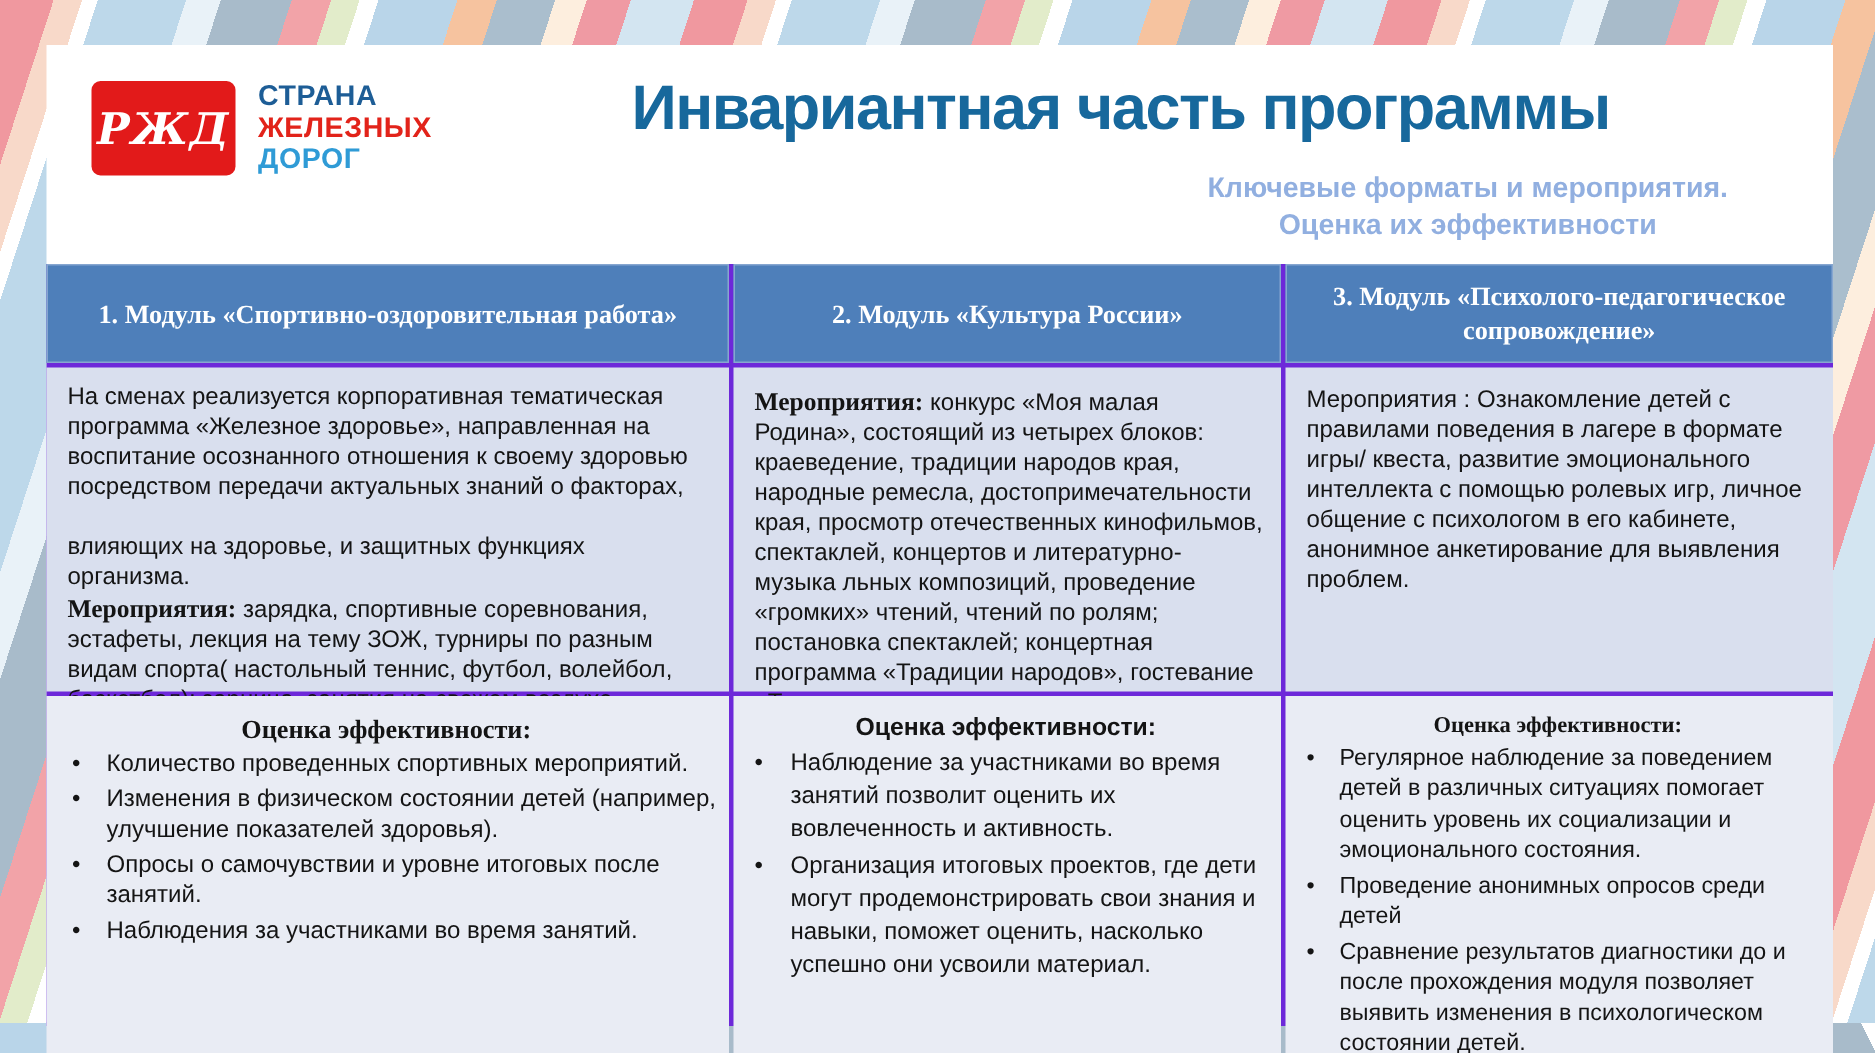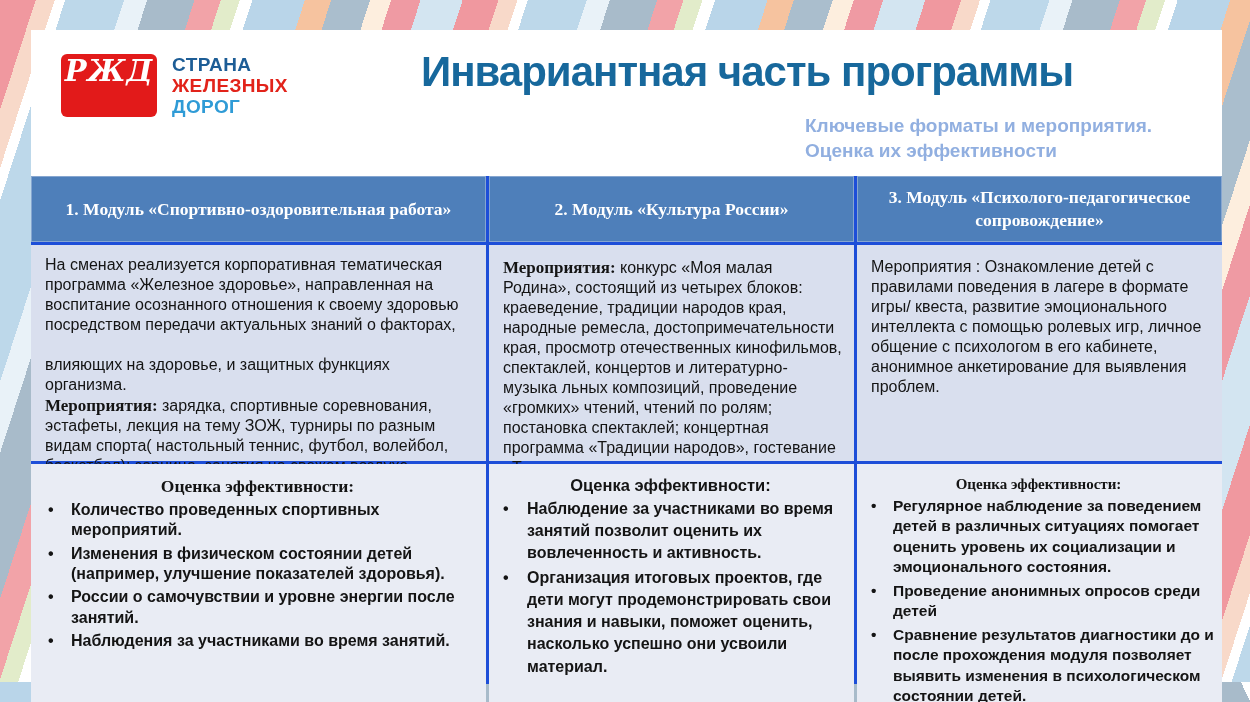--- a/index.html
+++ b/index.html
@@ -23,42 +23,42 @@
   }
   .panel{
     position:absolute;left:31px;top:30px;width:1191px;height:654px;
     background:#ffffff;
   }
 
   
   .logo{position:absolute;left:30px;top:24px;display:flex;align-items:center;gap:15px;}
   .logo-box{
     width:96px;height:63px;background:#e21a1a;border-radius:6px;
-    display:flex;justify-content:center;
+    display:flex;align-items:center;justify-content:center;
     color:#fff;font-family:"DejaVu Serif",serif;font-style:italic;
     font-weight:bold;font-size:29px;letter-spacing:1px;
   }
   .logo-text{font-weight:bold;font-size:19px;line-height:21px;letter-spacing:.4px;}
   .lt1{color:#1d5d96;} .lt2{color:#e2231a;} .lt3{color:#2f9bd6;}
 
   .title{
     position:absolute;left:390px;top:18px;width:750px;text-align:left;
     font-size:42px;font-weight:bold;color:#17689c;letter-spacing:-1px;
     white-space:nowrap;
   }
   .subtitle{
-    position:absolute;top:83px;right:70px;text-align:left;
+    position:absolute;top:83px;right:70px;text-align:center;
     color:#91afe0;font-weight:bold;font-size:19px;line-height:1.32;
   }
 
   
   .grid{
     position:absolute;left:0;top:146px;width:1191px;height:508px;
     display:grid;grid-template-columns:455px 365px 365px;
-    grid-template-rows:66px 216px 1fr;gap:3px;background:#1d4ed8;
+    grid-template-rows:66px 216px 1fr;gap:3px;background:#6d28d9;
   }
   .th{
     background:#4e7fba;border:1px solid #86a6d0;color:#ffffff;
     font-family:"Liberation Serif",serif;font-weight:bold;font-size:17.5px;
     display:flex;align-items:center;justify-content:center;text-align:center;
     padding:0 28px;line-height:1.3;
   }
   .body-cell{background:#d9dfee;color:#141414;font-size:16px;line-height:1.25;
     padding:12px 12px 8px 14px;}
   .c1-body{padding-top:10px;padding-right:16px;}
@@ -66,21 +66,21 @@
   .c1-body .p2{margin-top:20px;}
   .serif-label{font-family:"Liberation Serif",serif;font-weight:bold;font-size:17px;}
   .sans-label{font-weight:normal;margin-top:40px;}
   .trailing{display:block;margin-top:2px;font-size:13px;}
 
   .eval-cell{background:#e9ecf4;color:#141414;padding:10px 8px 6px 6px;}
   .eval-title{text-align:center;font-weight:bold;margin:2px 0 3px 0;}
   .t-serif{font-family:"Liberation Serif",serif;font-size:17.5px;}
   .t-sans{font-size:16.5px;}
   .t-serif-sm{font-family:"Liberation Serif",serif;font-size:15px;}
-  ul{list-style:none;margin:0;padding:0;font-weight:bold;}
+  ul{list-style:none;margin:0;padding:0;}
   li{position:relative;padding-left:34px;margin-bottom:3px;line-height:1.27;}
   li::before{content:"\2022";position:absolute;left:11px;top:0;}
   .ev1 li{font-size:16px;}
   .ev2 li{font-size:16px;line-height:1.38;padding-left:32px;}
   .ev2 li::before{left:8px;}
   .ev3 li{font-size:15.5px;line-height:1.32;padding-left:30px;}
   .ev3 li::before{left:8px;}
 </style>
 </head>
 <body>
@@ -125,21 +125,21 @@
 
     <div class="body-cell">
       <span class="sans-label">Мероприятия : </span><span> Ознакомление детей с правилами поведения в лагере в формате игры/ квеста, развитие эмоционального интеллекта с помощью ролевых игр, личное общение с психологом в его кабинете, анонимное анкетирование для выявления проблем.</span>
     </div>
 
     <div class="eval-cell">
       <div class="eval-title t-serif">Оценка эффективности:</div>
       <ul class="ev1">
         <li>Количество проведенных спортивных мероприятий.</li>
         <li>Изменения в физическом состоянии детей (например, улучшение показателей здоровья).</li>
-        <li>России о самочувствии и уровне энергии после занятий.</li>
+        <li>Опросы о самочувствии и уровне итоговых после занятий.</li>
         <li>Наблюдения за участниками во время занятий.</li>
       </ul>
     </div>
 
     <div class="eval-cell">
       <div class="eval-title t-sans">Оценка эффективности:</div>
       <ul class="ev2">
         <li>Наблюдение за участниками во время занятий позволит оценить их вовлеченность и активность.</li>
         <li>Организация итоговых проектов, где дети могут продемонстрировать свои знания и навыки, поможет оценить, насколько успешно они усвоили материал.</li>
       </ul>

